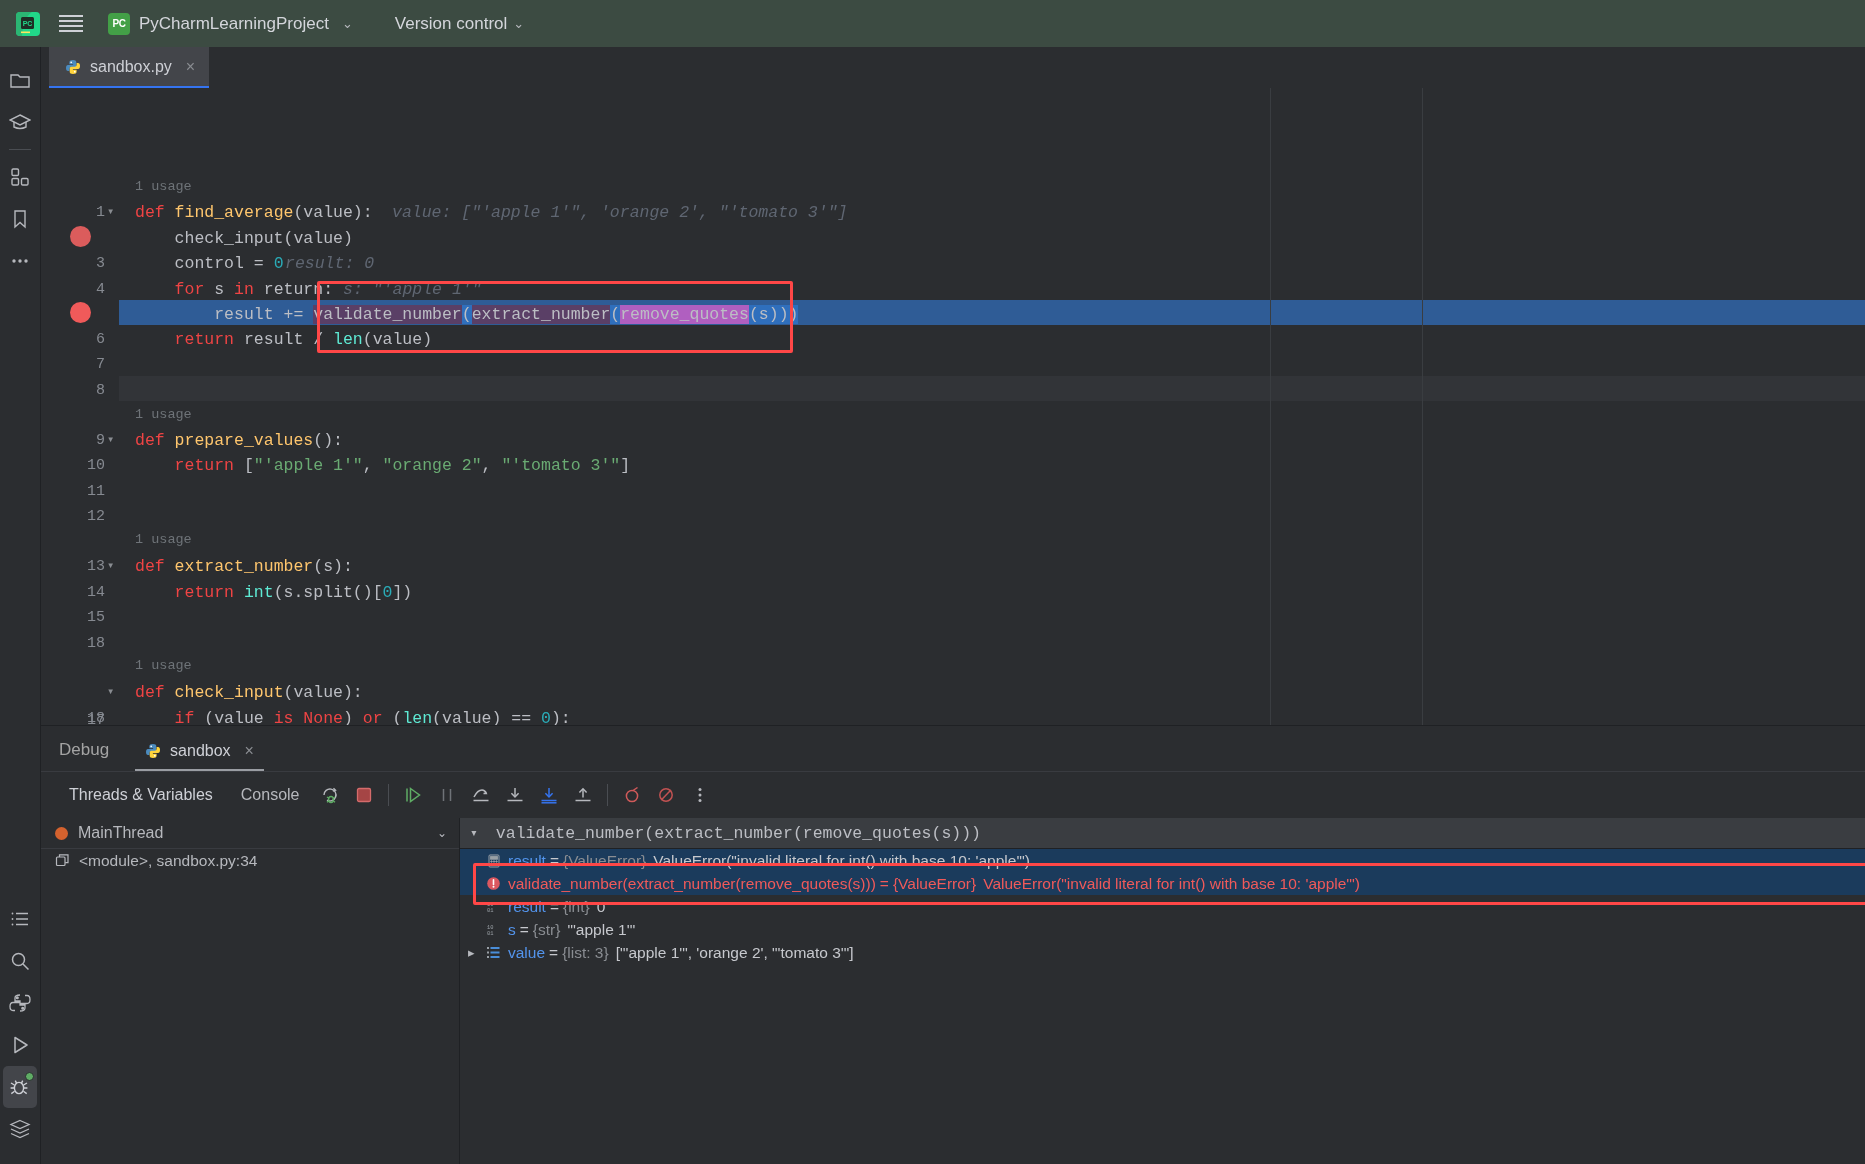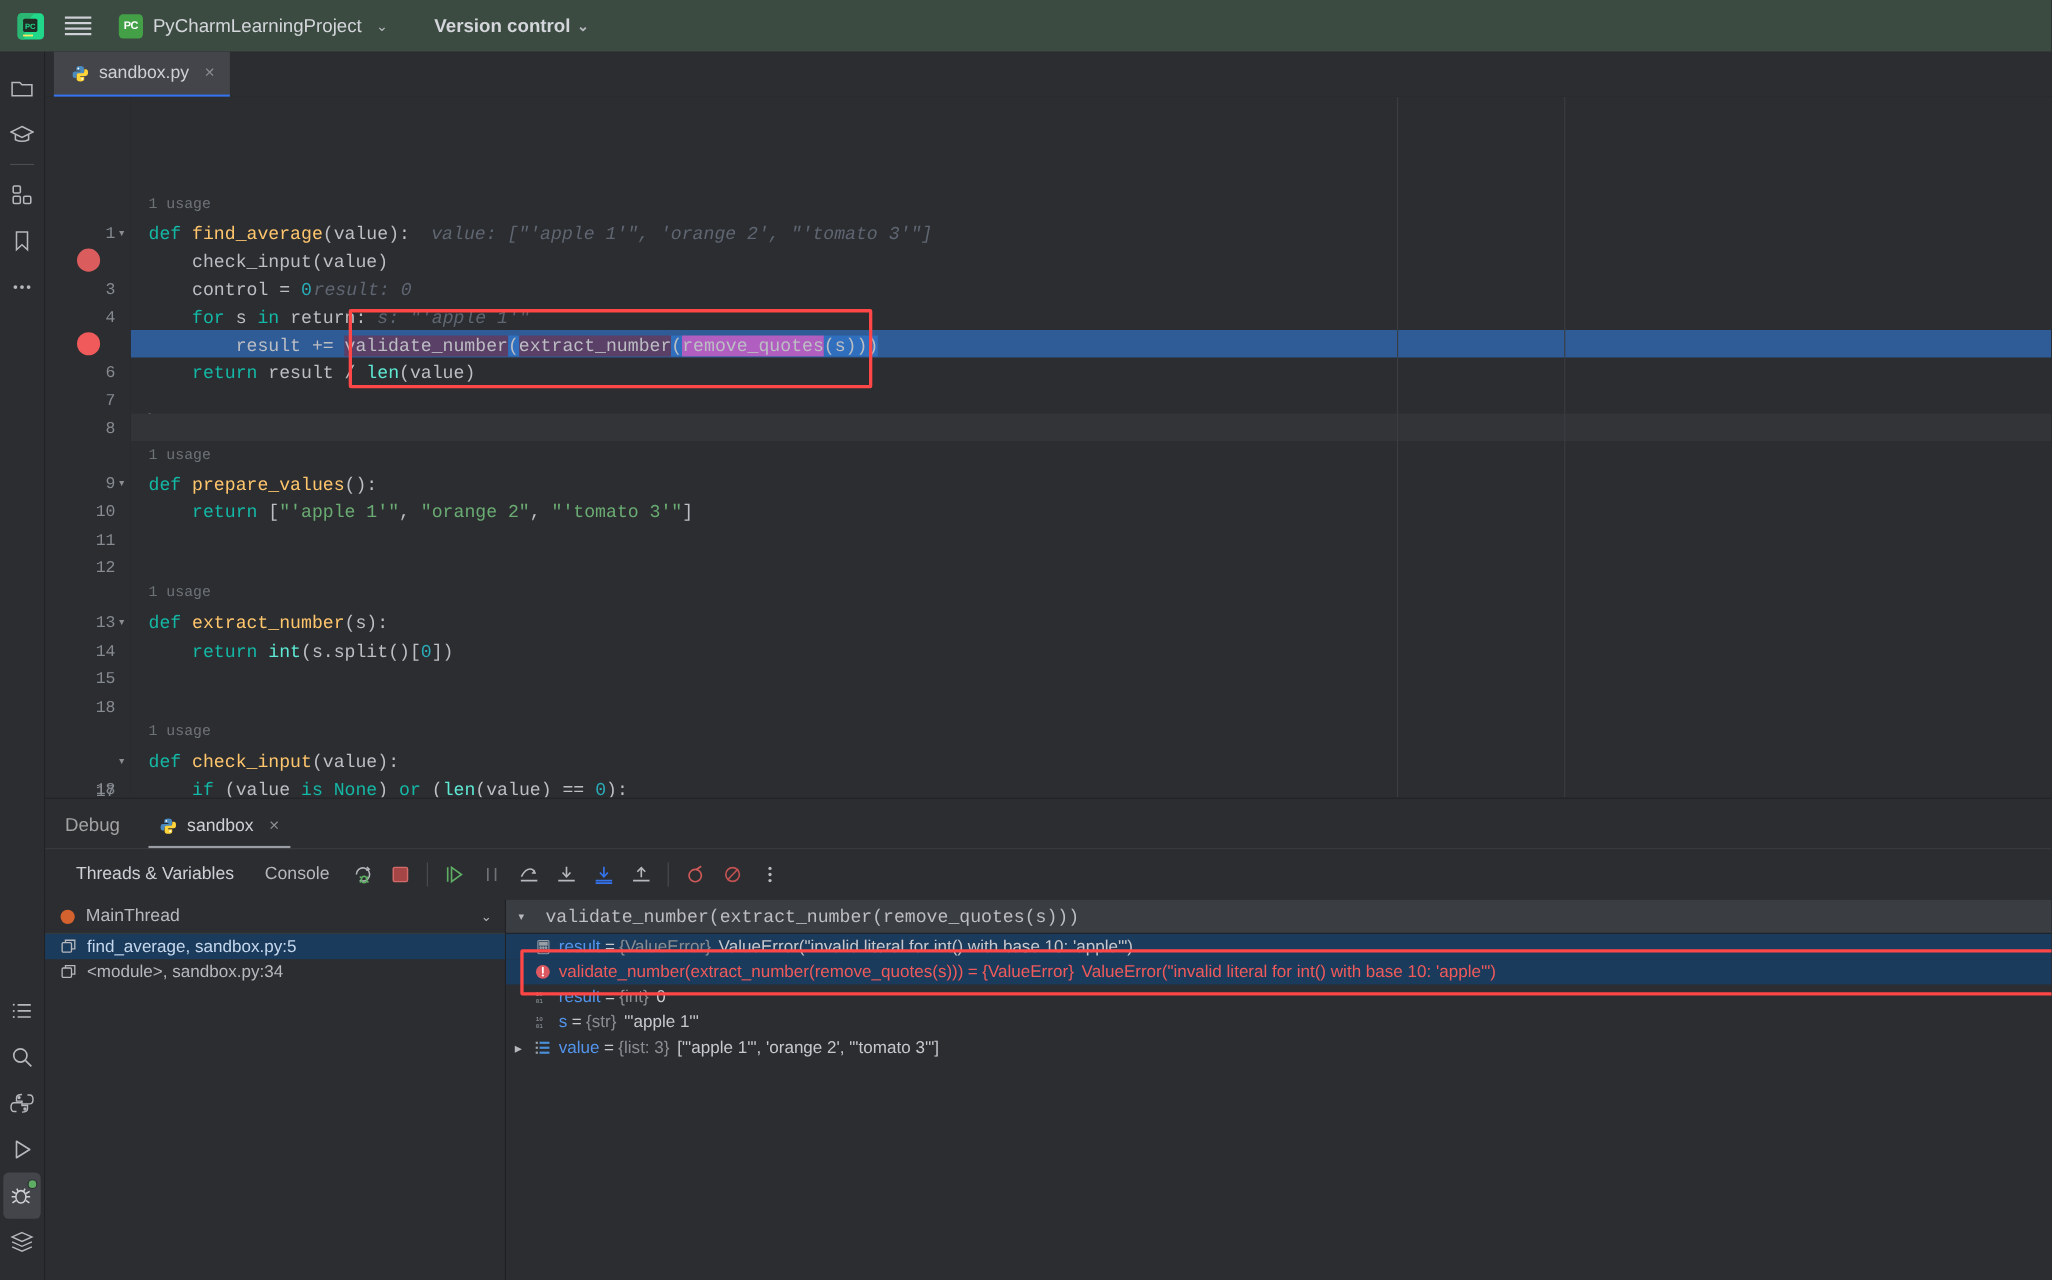--- a/index.html
+++ b/index.html
@@ -23,21 +23,21 @@
     display:flex; align-items:center; gap:9px; padding:4px 10px; margin-left:4px;
     border-radius:5px; cursor:pointer;
   }
   .proj-badge {
     width:22px; height:22px; border-radius:4px; background:#43a047;
     color:#fff; font-size:10px; font-weight:bold; display:flex;
     align-items:center; justify-content:center; letter-spacing:-.5px;
   }
   .proj-name { color:#d4d6db; font-size:17px; }
   .chev { color:#b6b8bd; font-size:13px; margin-left:4px; }
-  .vcs-chip { display:flex; align-items:center; gap:2px; margin-left:22px; padding:4px 10px; border-radius:5px; cursor:pointer;font-weight:bold; }
+  .vcs-chip { display:flex; align-items:center; gap:2px; margin-left:22px; padding:4px 10px; border-radius:5px; cursor:pointer; }
   .vcs-chip span.lbl { color:#d4d6db; font-size:17px; }
 
   
   .body { display:flex; flex:1 1 auto; min-height:0; }
 
   
   .rail {
     width: 41px; background:#2b2d30; display:flex; flex-direction:column;
     align-items:center; flex:0 0 41px; border-right:1px solid #1f2124;
   }
@@ -75,21 +75,21 @@
     font-family:"Liberation Mono", monospace; font-size:16.5px; line-height:25.4px;
     color:#bcbec4; overflow:hidden; white-space:pre;
   }
   .ln { position:absolute; right:14px; text-align:right; line-height:25.4px; }
   .bp { position:absolute; left:29px; width:21px; height:21px; border-radius:50%; background:#db5c5c; }
   .fold { position:absolute; left:66px; color:#8a8d92; font-size:12px; line-height:25.4px; }
   .code { position:absolute; left:0; line-height:25.4px; white-space:pre; }
   .hint { position:absolute; line-height:25.4px; color:#5f6672; font-style:italic; white-space:pre; }
   .usage { position:absolute; left:16px; color:#6e7378; font-size:13.5px; line-height:18px; }
 
-  .k  { color:#14b8a6; }   
+  .k  { color:#ef4444; }   
   .fn { color:#ffc66d; }   
   .s  { color:#6aab73; }   
   .n  { color:#2aacb8; }   
   .b  { color:#5eead4; }   
   .pl { color:#bcbec4; }   
 
   .line-hl { position:absolute; left:0; right:0; height:25.4px; background:#2f5c96; }
   .sel-dark { background:#5a3f66; }
   .sel-light { background:#b05fc0; }
   .sel-blue { background:#2f6fbd; }
@@ -465,27 +465,20 @@
         </div>
 
         <div class="dbg-body">
 
           <div class="frames">
             <div class="thread-row">
               <div class="thread-dot"></div>
               <div class="thread-lbl">MainThread</div>
               <div class="thr-chev">⌄</div>
             </div>
-            <div class="frame-row sel">
-              <svg width="15" height="15" viewBox="0 0 15 15" fill="none" stroke="#b6b8bd" stroke-width="1.2">
-                <rect x="1.5" y="4" width="8.5" height="8.5" rx="1"></rect>
-                <path d="M4.5 4 L4.5 1.8 L13 1.8 L13 9.6 L10.2 9.6"></path>
-              </svg>
-              <span class="frame-lbl">find_average, sandbox.py:5</span>
-            </div>
             <div class="frame-row">
               <svg width="15" height="15" viewBox="0 0 15 15" fill="none" stroke="#b6b8bd" stroke-width="1.2">
                 <rect x="1.5" y="4" width="8.5" height="8.5" rx="1"></rect>
                 <path d="M4.5 4 L4.5 1.8 L13 1.8 L13 9.6 L10.2 9.6"></path>
               </svg>
               <span class="frame-lbl">&lt;module&gt;, sandbox.py:34</span>
             </div>
           </div>
 
           <div class="vars">

